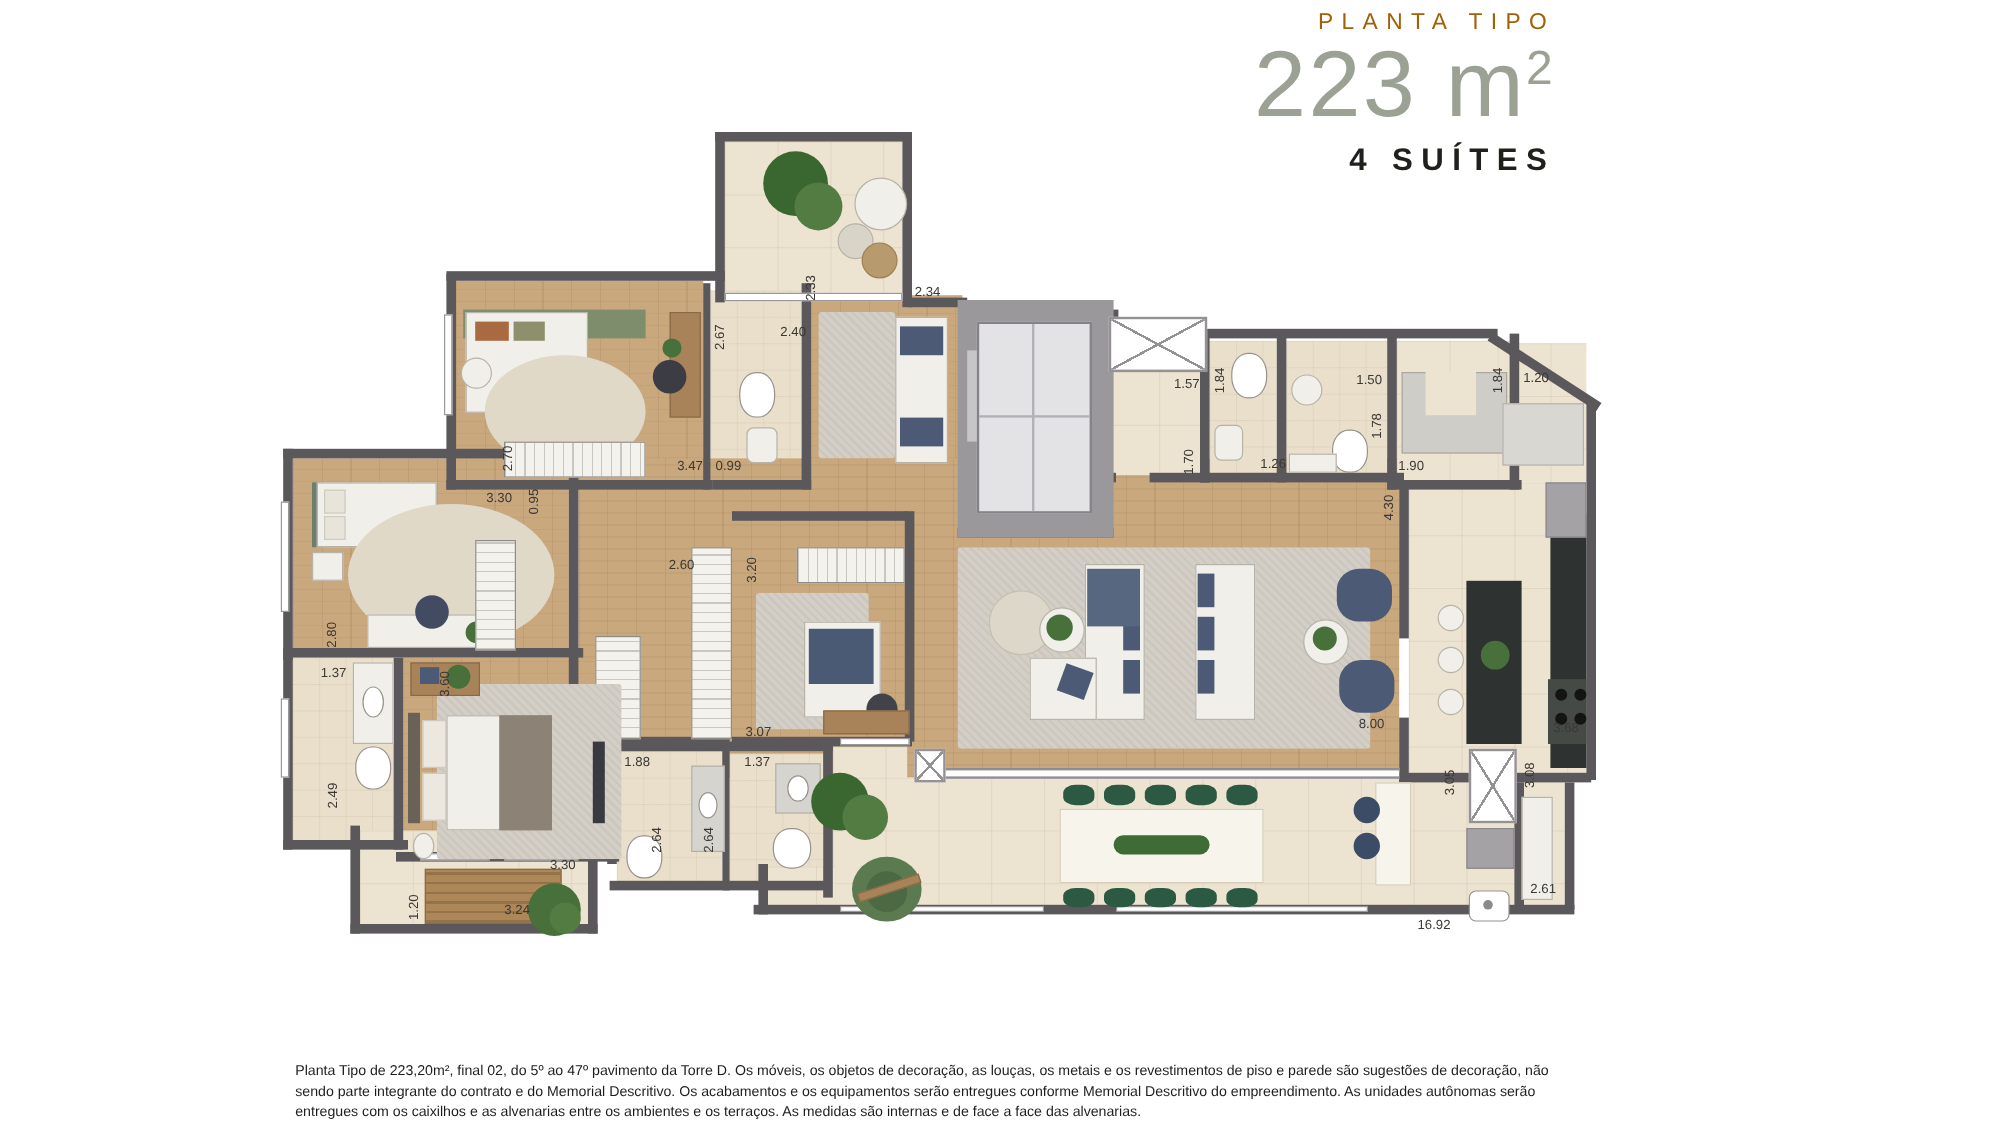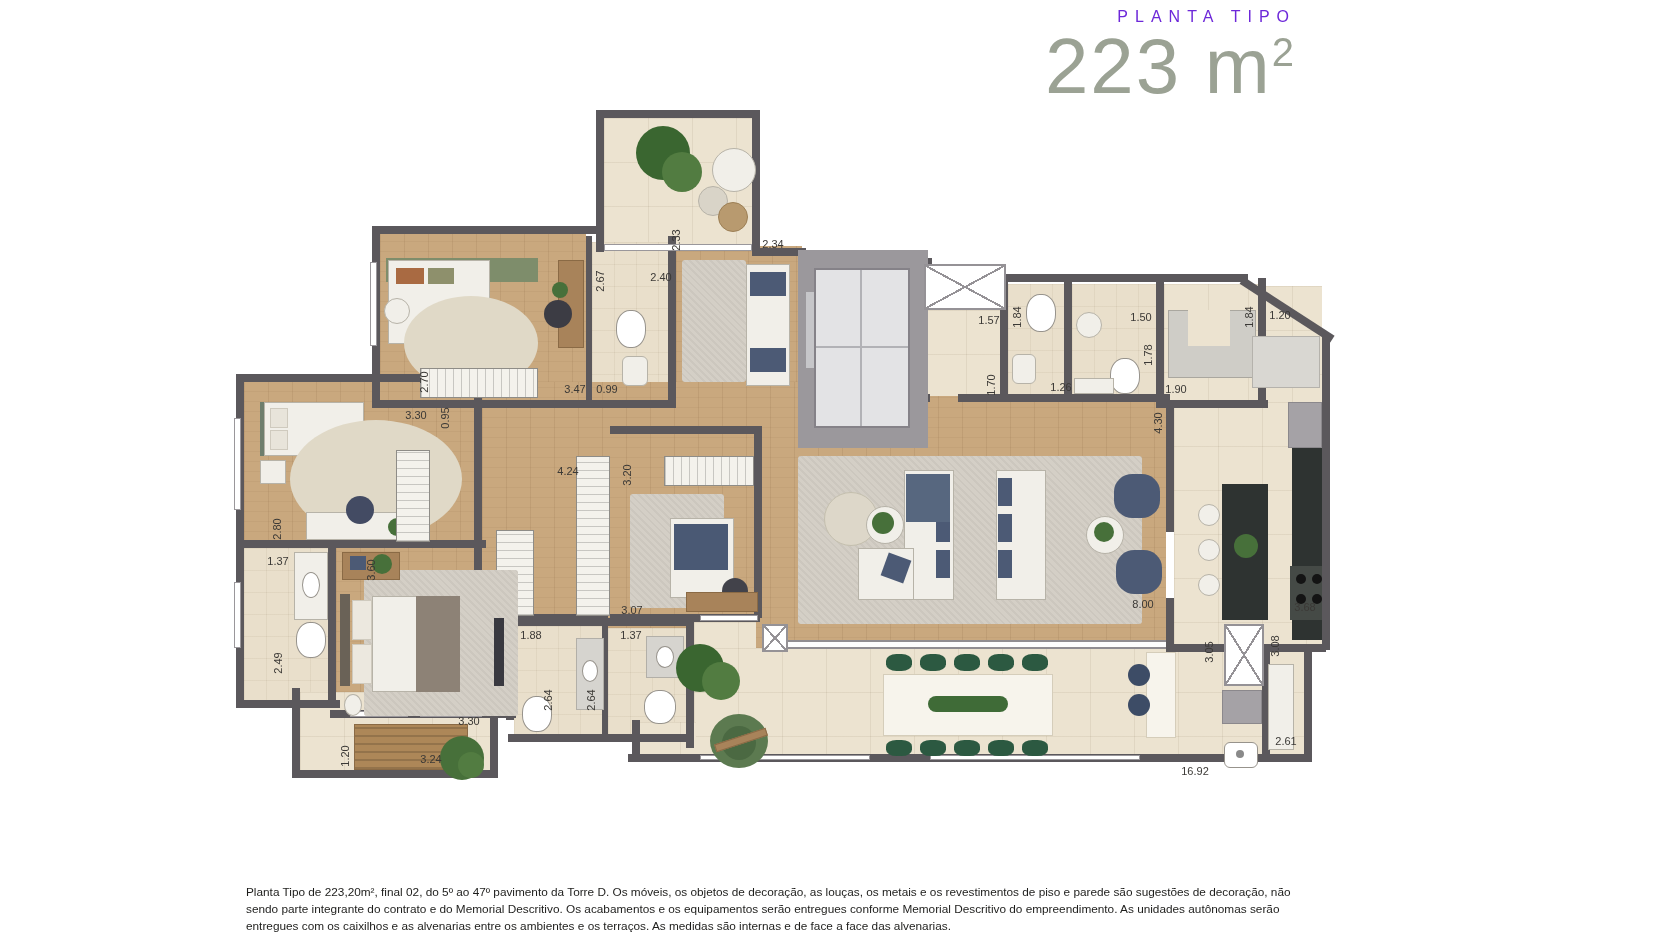--- a/index.html
+++ b/index.html
@@ -1,20 +1,20 @@
 <!DOCTYPE html>
 <html><head>
 <meta charset="utf-8">
 <style>
   html,body{margin:0;padding:0;background:#fff;}
   .stage{position:relative;width:1675px;height:942px;background:#fff;overflow:hidden;
          font-family:"Liberation Sans",sans-serif;}
   
   .titleblock{position:absolute;top:8px;right:379px;text-align:right;}
-  .eyebrow{font-size:16px;letter-spacing:7px;color:#6d28d9;}
+  .eyebrow{font-size:19px;letter-spacing:7px;color:#a16207;}
   .area{font-size:78px;line-height:1.05;font-weight:300;color:#9ba294;letter-spacing:2px;}
   .area sup{font-size:40px;}
   .suites{font-size:26px;font-weight:600;letter-spacing:7px;color:#20201c;margin-top:6px;}
   
   .footer{position:absolute;left:246px;top:884px;width:1058px;margin:0;
           font-size:11.8px;line-height:1.42;color:#1d1d1b;}
   
   .f{position:absolute;box-sizing:border-box;}
   .w{position:absolute;background:#5b585c;box-sizing:border-box;}
   .rnd{border-radius:50%;}
@@ -45,20 +45,21 @@
   #dims{position:absolute;left:0;top:0;width:100%;height:100%;pointer-events:none;}
 </style>
 </head>
 <body>
 
 <div class="stage">
 
   <div class="titleblock">
     <div class="eyebrow">PLANTA TIPO</div>
     <div class="area"><span>223 m</span><sup>2</sup></div>
+    <div class="suites">4 SUÍTES</div>
   </div>
 
   <div>
 
     <i class="f tile" style="left:604px;top:118px;width:148px;height:128px"></i>
     <i class="f wood" style="left:380px;top:234px;width:206px;height:168px"></i>
     <i class="f btile" style="left:592px;top:242px;width:76px;height:160px"></i>
     <i class="f wood" style="left:676px;top:246px;width:126px;height:196px"></i>
     <i class="f wood" style="left:482px;top:382px;width:684px;height:266px"></i>
     <i class="f wood" style="left:244px;top:382px;width:230px;height:160px"></i>
@@ -302,21 +303,21 @@
         <span class="dim rot" style="left: 1017px; top: 317px;">1.84</span>
         <span class="dim" style="left: 1061px; top: 387px;">1.26</span>
         <span class="dim" style="left: 1141px; top: 317px;">1.50</span>
         <span class="dim rot" style="left: 1148px; top: 355px;">1.78</span>
         <span class="dim rot" style="left: 1249px; top: 317px;">1.84</span>
         <span class="dim" style="left: 1280px; top: 315px;">1.20</span>
         <span class="dim" style="left: 1176px; top: 389px;">1.90</span>
         <span class="dim rot" style="left: 1158px; top: 423px;">4.30</span>
         <span class="dim" style="left: 416px; top: 415px;">3.30</span>
         <span class="dim rot" style="left: 445px; top: 418px;">0.95</span>
-        <span class="dim" style="left: 568px; top: 471px;">4.24</span>
+        <span class="dim" style="left: 568px; top: 471px;">2.60</span>
         <span class="dim rot" style="left: 627px; top: 475px;">3.20</span>
         <span class="dim rot" style="left: 277px; top: 529px;">2.80</span>
         <span class="dim" style="left: 278px; top: 561px;">1.37</span>
         <span class="dim rot" style="left: 371px; top: 570px;">3.60</span>
         <span class="dim rot" style="left: 278px; top: 663px;">2.49</span>
         <span class="dim" style="left: 531px; top: 635px;">1.88</span>
         <span class="dim" style="left: 631px; top: 635px;">1.37</span>
         <span class="dim" style="left: 632px; top: 610px;">3.07</span>
         <span class="dim" style="left: 1143px; top: 604px;">8.00</span>
         <span class="dim" style="left: 1305px; top: 607px;">3.68</span>

